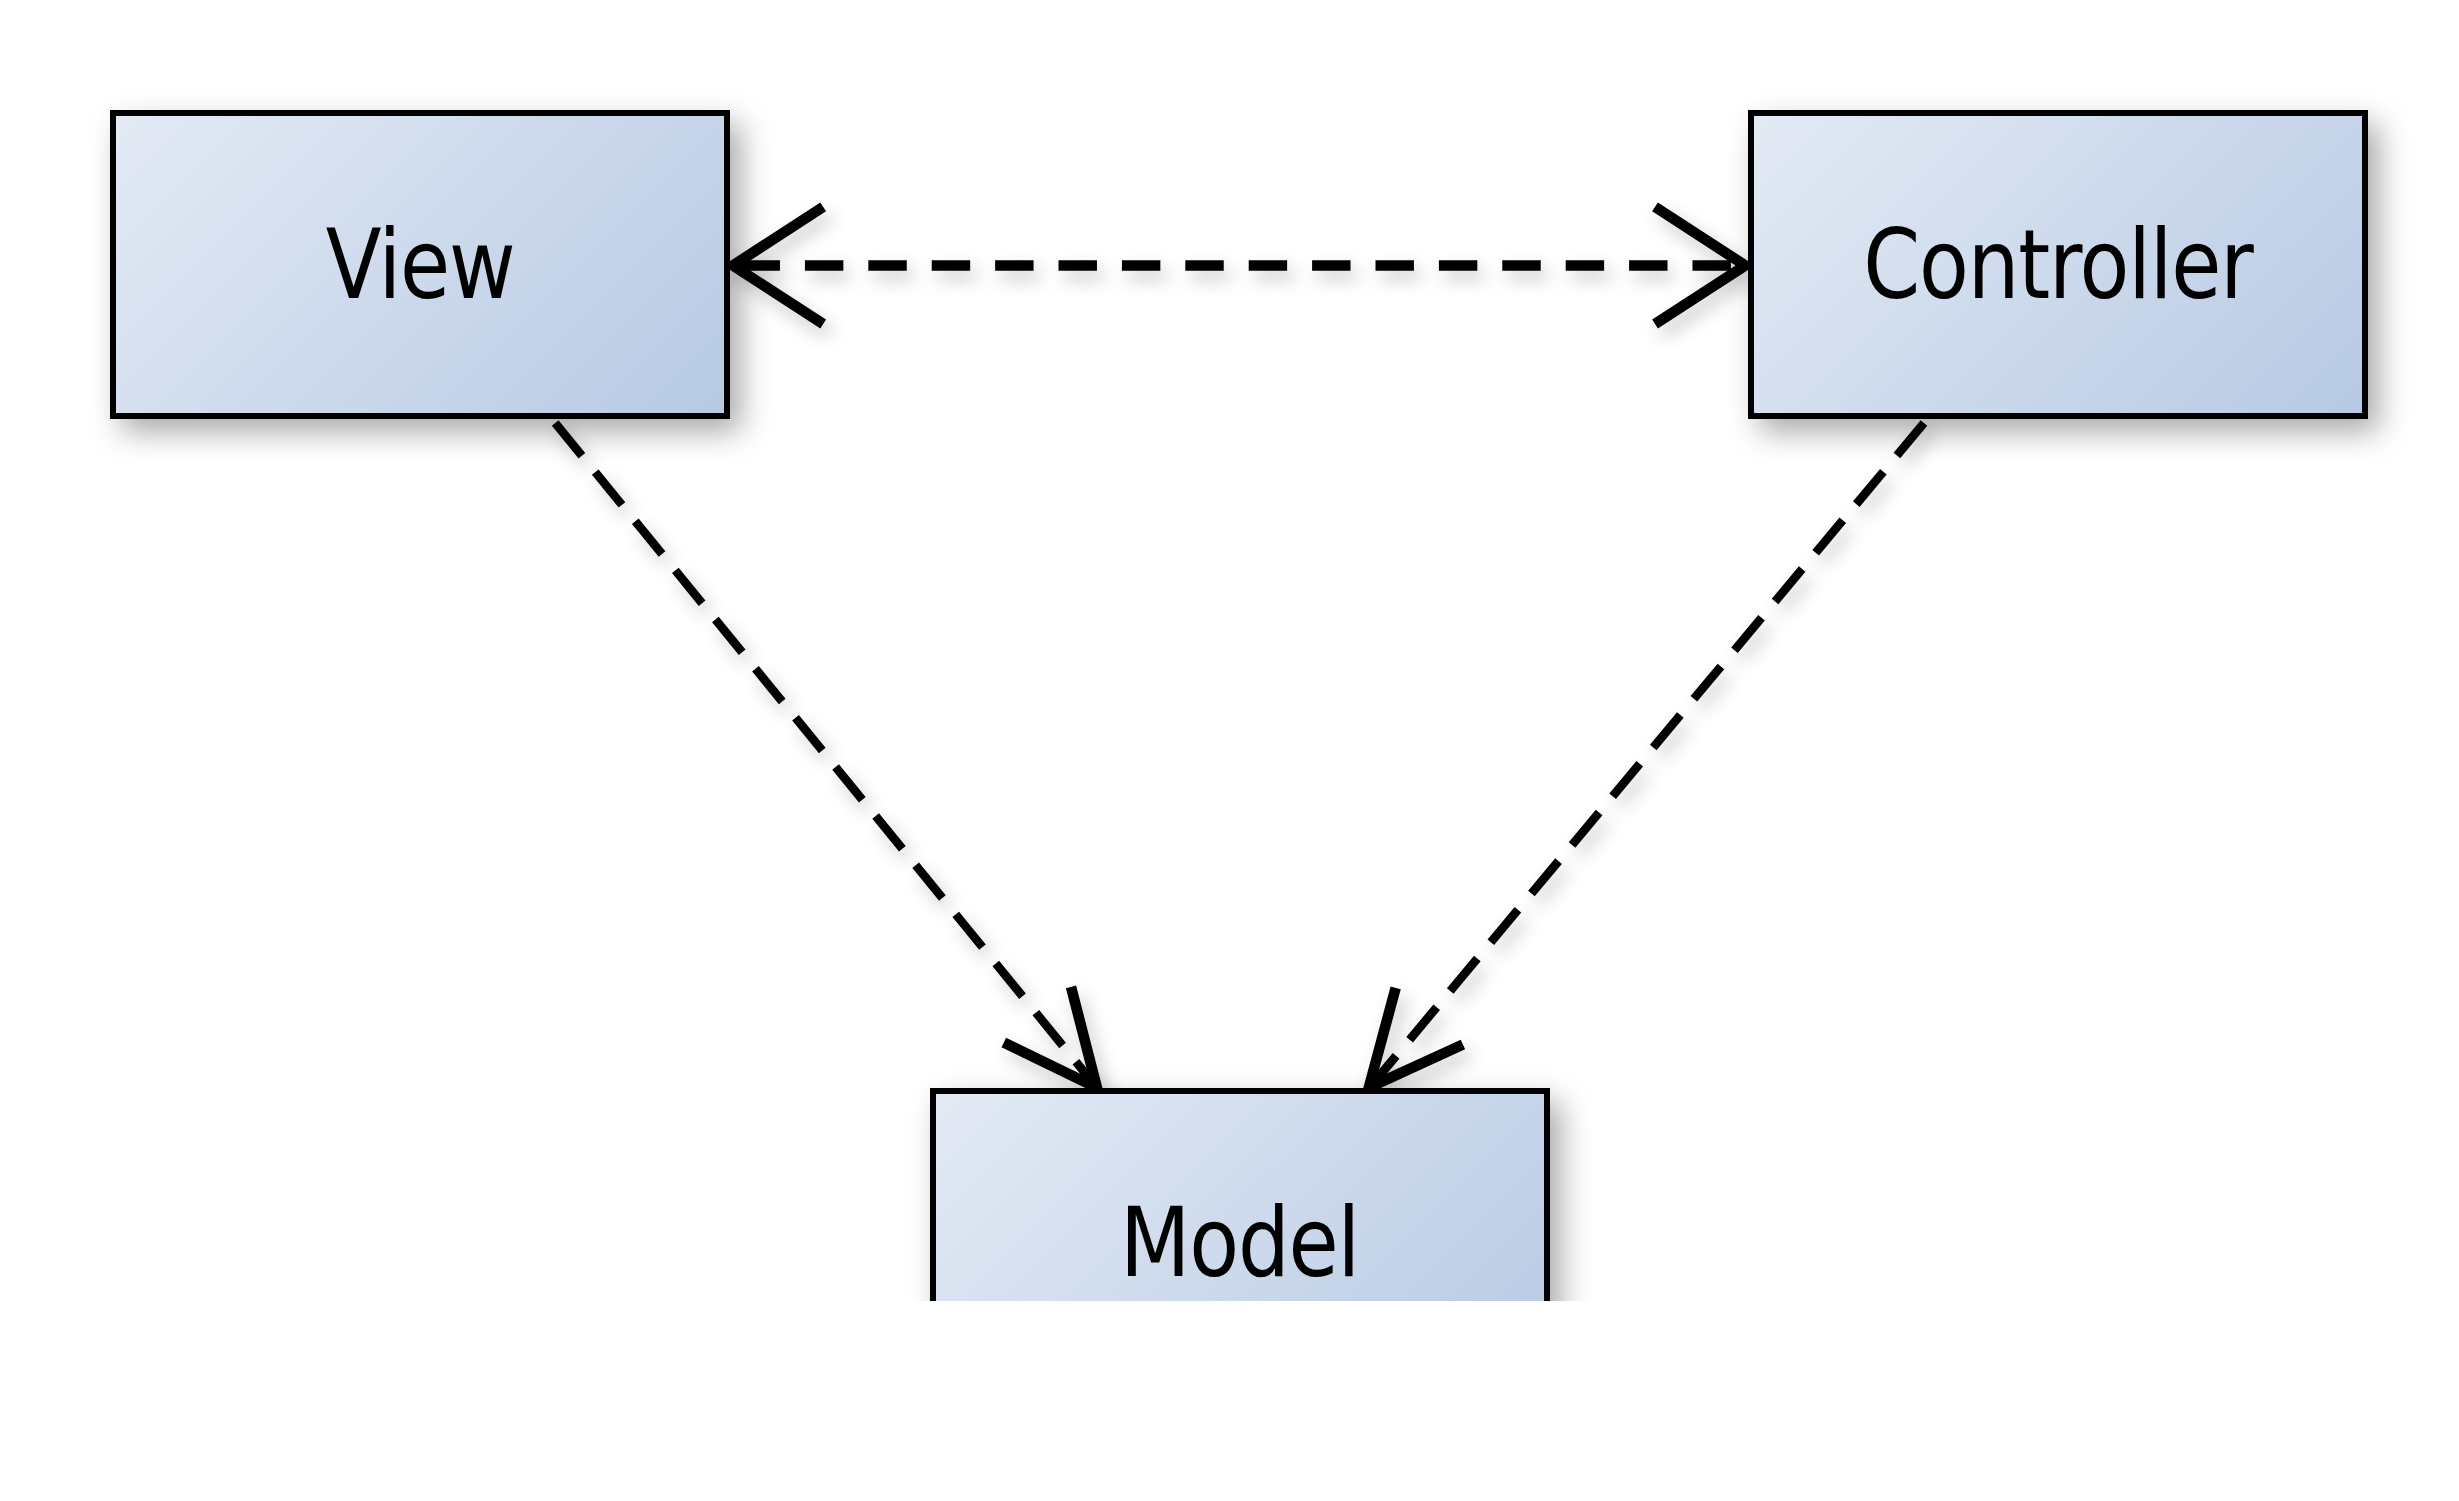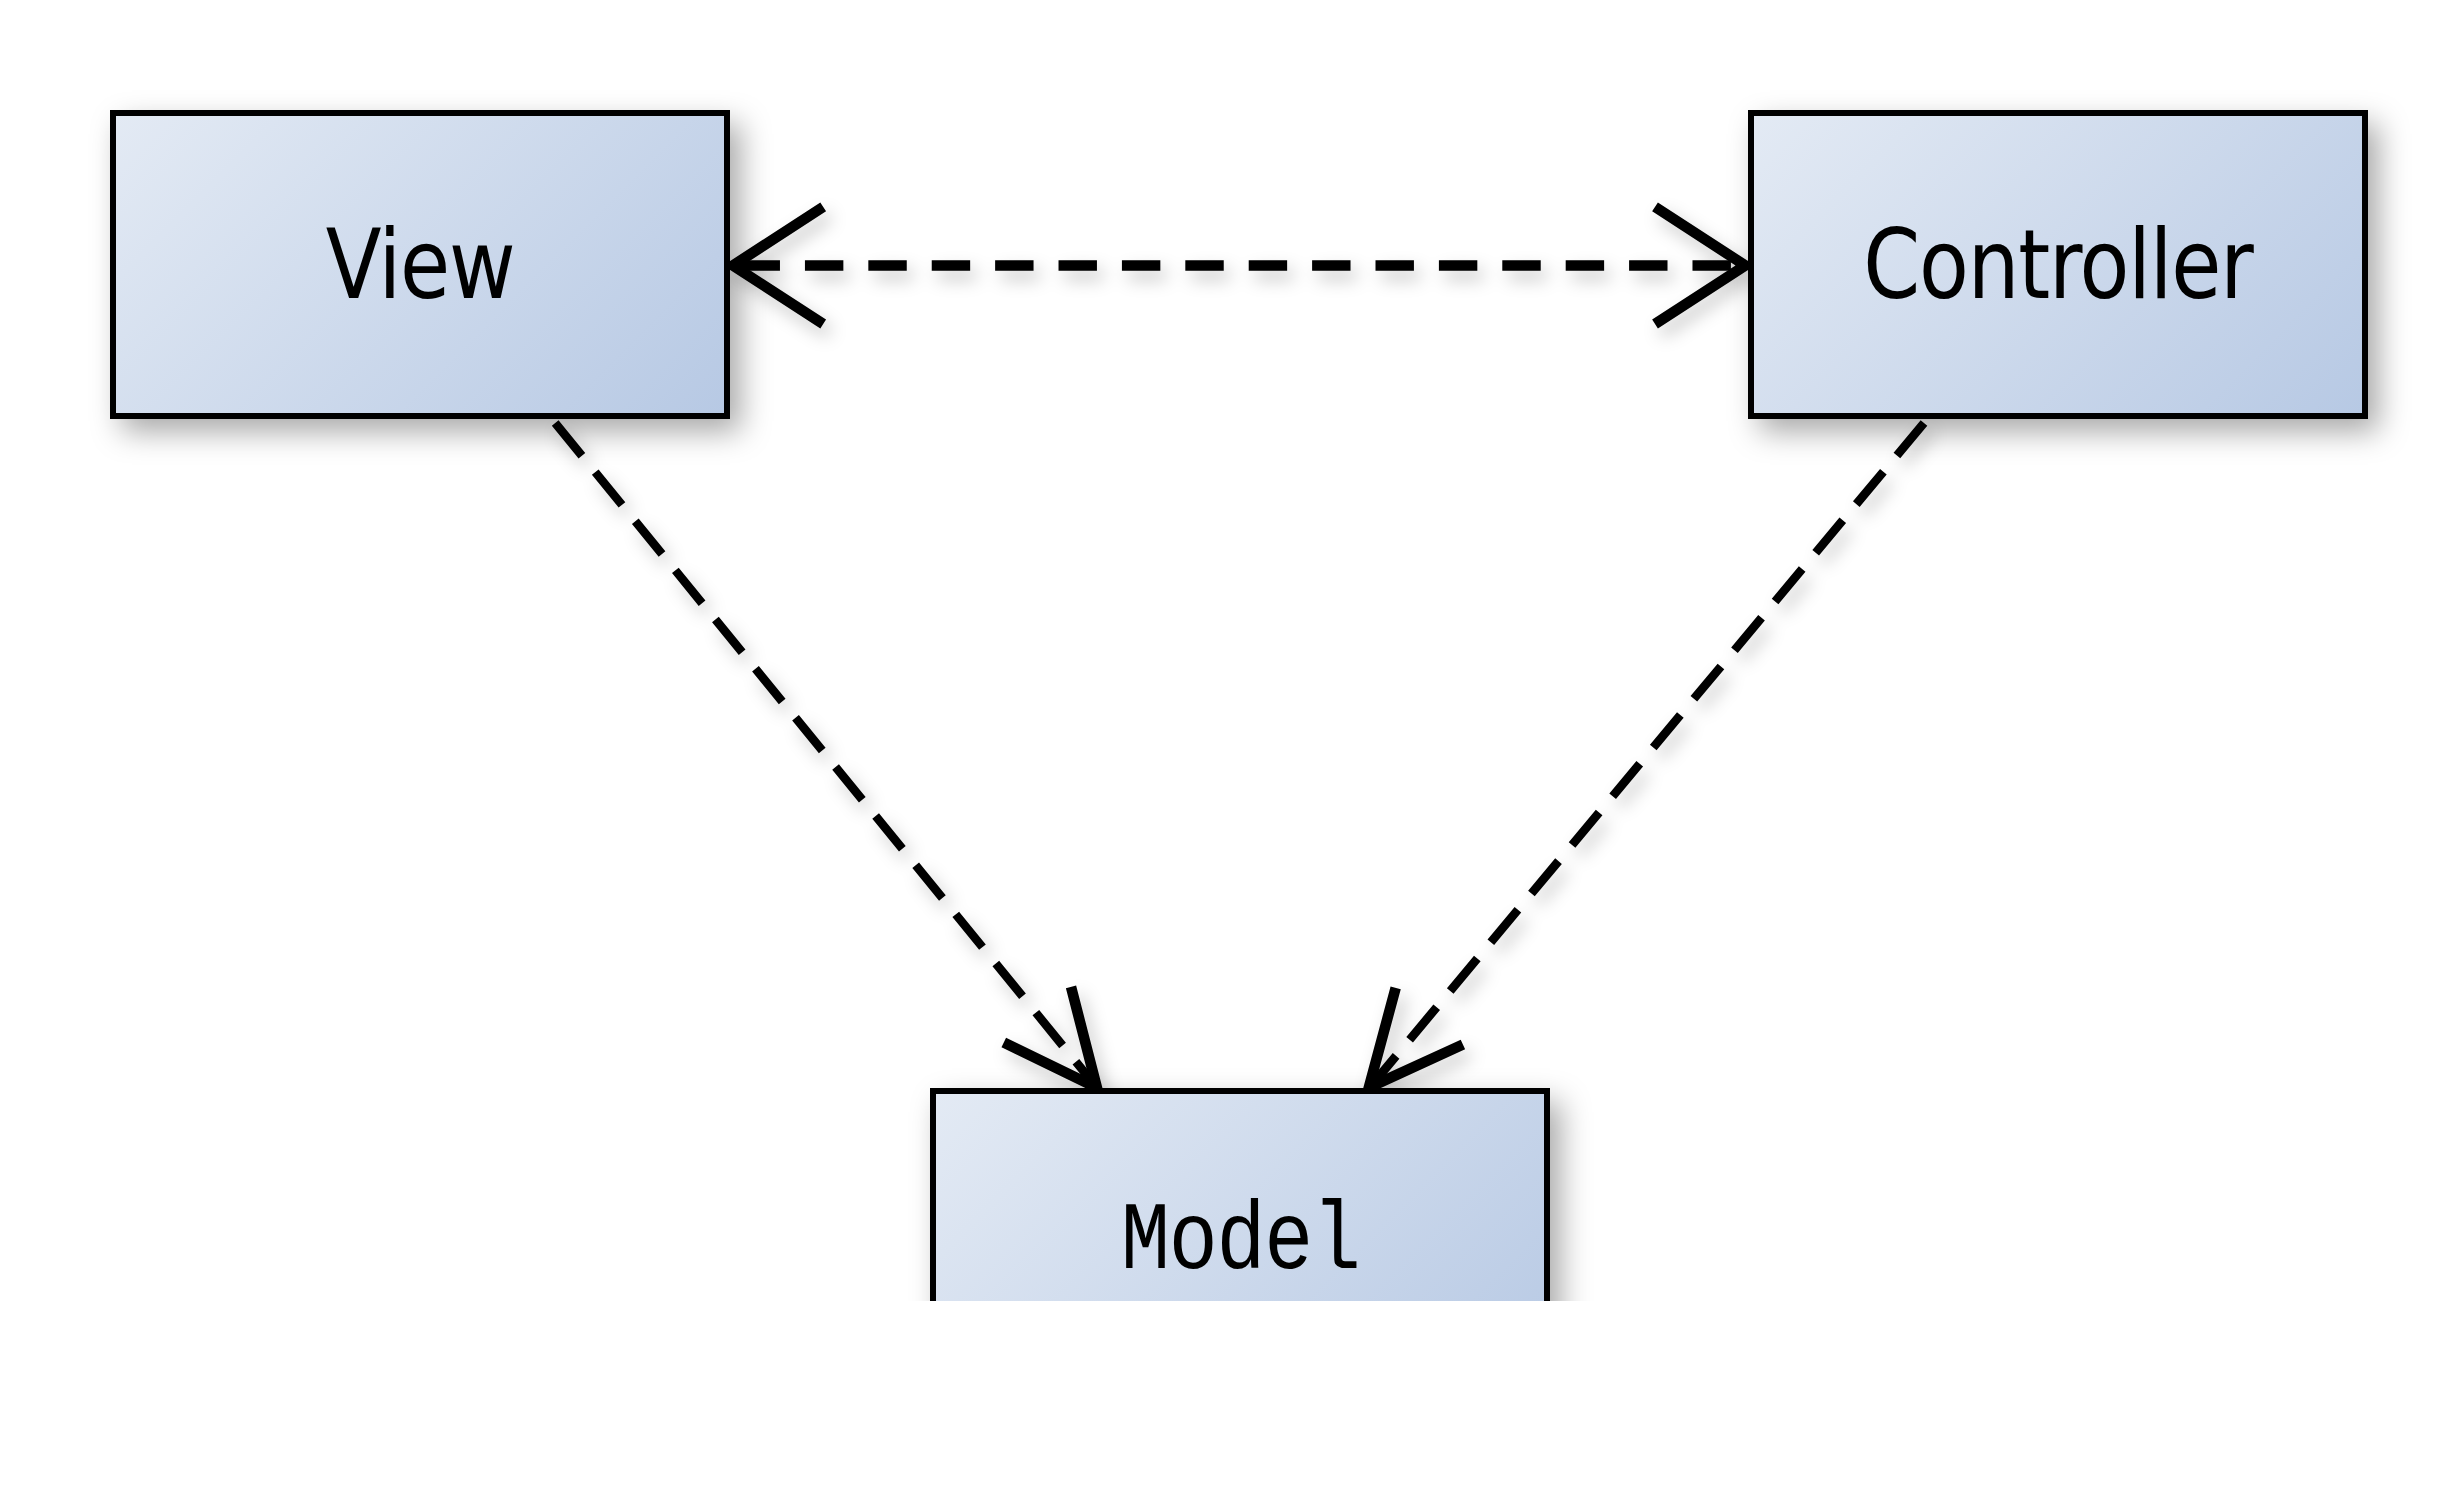--- a/index.html
+++ b/index.html
@@ -54,21 +54,21 @@
     height: 309px;
     border: 6.7px solid var(--node-border);
     background: linear-gradient(135deg, var(--node-fill-light) 0%, var(--node-fill-dark) 100%);
     box-shadow: 10.6px 12.5px 29px rgba(0,0,0,0.35);
     display: flex;
     align-items: center;
     justify-content: center;
   }
   .node-view       { left: 110px;  top: 110px; }
   .node-controller { left: 1748px; top: 110px; text-align: center; }
-  .node-model      { left: 930px;  top: 1088px; font-family: Liberation Mono, monospace; }
+  .node-model      { left: 930px;  top: 1088px; }
   .node-label {
     display: inline-block;
     font-size: 96px;
     line-height: 1;
     color: #000000;
     letter-spacing: -0.015em;
     transform: scaleX(0.85);
     white-space: nowrap;
   }
 </style>

